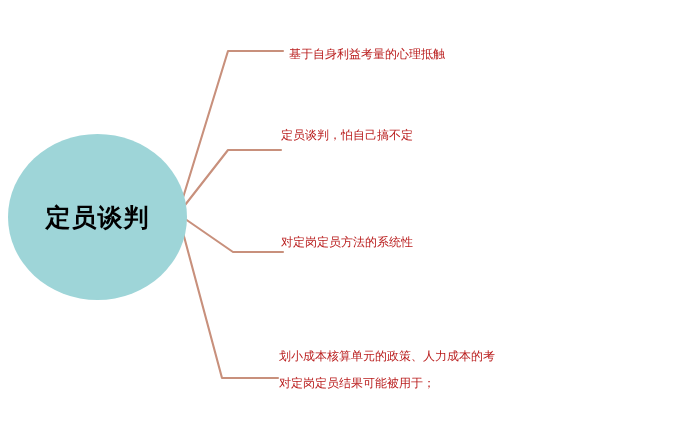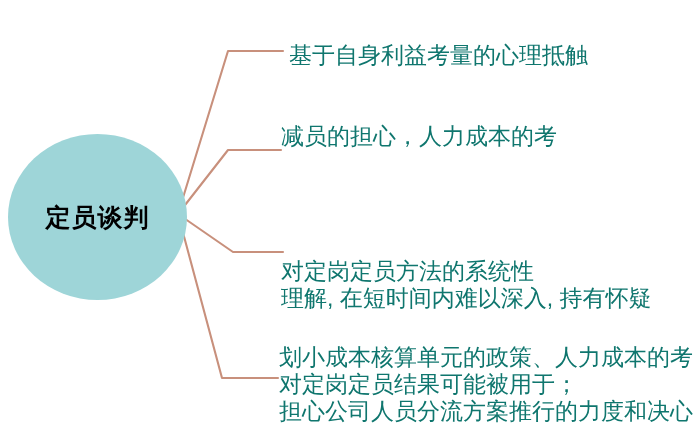--- a/index.html
+++ b/index.html
@@ -39,31 +39,32 @@
   .center-line {
     color: #000000;
     font-weight: bold;
     font-size: 25px;
     line-height: 35px;
     letter-spacing: 1px;
     white-space: nowrap;
   }
   .branch {
     position: absolute;
-    color: #0f766e;
-    font-size: 23px;
+    color: #b91c1c;
+    font-size: 12px;
     line-height: 27px;
     white-space: nowrap;
+    font-family: Liberation Mono, monospace;
   }
   .branch-line {
     display: block;
   }
   #branch-1 { left: 289px; top: 42px; }
   #branch-2 { left: 281px; top: 123px; }
-  #branch-3 { left: 281px; top: 230px; margin-top: 28px; }
+  #branch-3 { left: 281px; top: 230px; }
   #branch-4 { left: 279px; top: 344px; }
 </style>
 </head>
 <body>
 
 <div id="canvas">
 
   <svg id="connectors" viewBox="0 0 700 448" xmlns="http://www.w3.org/2000/svg">
     <polyline points="178,214 228,51 283,51" fill="none" stroke="#C8907C" stroke-width="2.1" stroke-linecap="round" stroke-linejoin="round"></polyline>
     <polyline points="178,214 228,150 281,150" fill="none" stroke="#C8907C" stroke-width="2.1" stroke-linecap="round" stroke-linejoin="round"></polyline>
@@ -73,27 +74,25 @@
 
   <div class="center-node">
     <span class="center-line">定员谈判</span>
   </div>
 
   <div class="branch" id="branch-1">
     <span class="branch-line">基于自身利益考量的心理抵触</span>
   </div>
 
   <div class="branch" id="branch-2">
-    <span class="branch-line">减员的担心，人力成本的考</span>
+    <span class="branch-line">定员谈判，怕自己搞不定</span>
   </div>
 
   <div class="branch" id="branch-3">
     <span class="branch-line">对定岗定员方法的系统性</span>
-    <span class="branch-line">理解, 在短时间内难以深入, 持有怀疑</span>
   </div>
 
   <div class="branch" id="branch-4">
     <span class="branch-line">划小成本核算单元的政策、人力成本的考</span>
     <span class="branch-line">对定岗定员结果可能被用于；</span>
-    <span class="branch-line">担心公司人员分流方案推行的力度和决心</span>
   </div>
 
 </div>
 
 </body></html>

